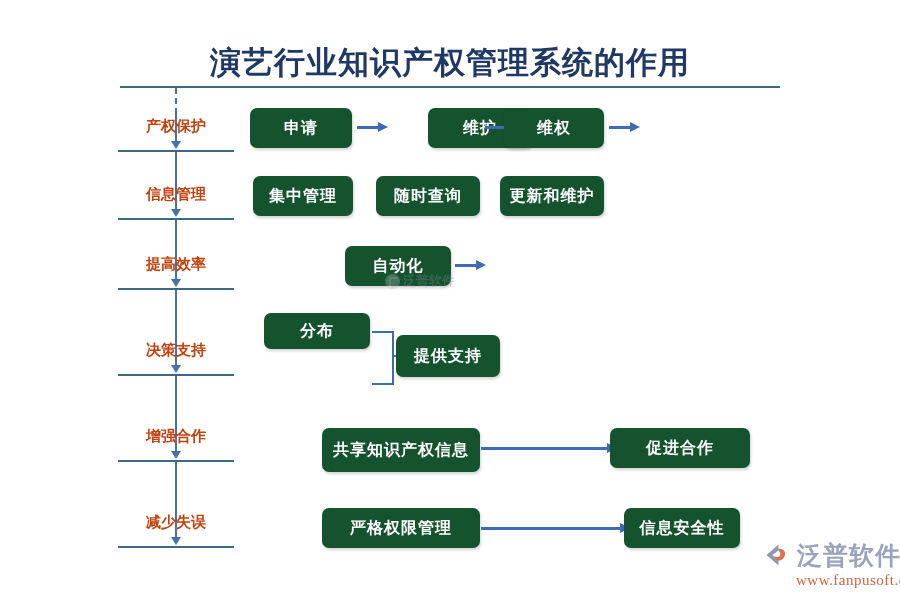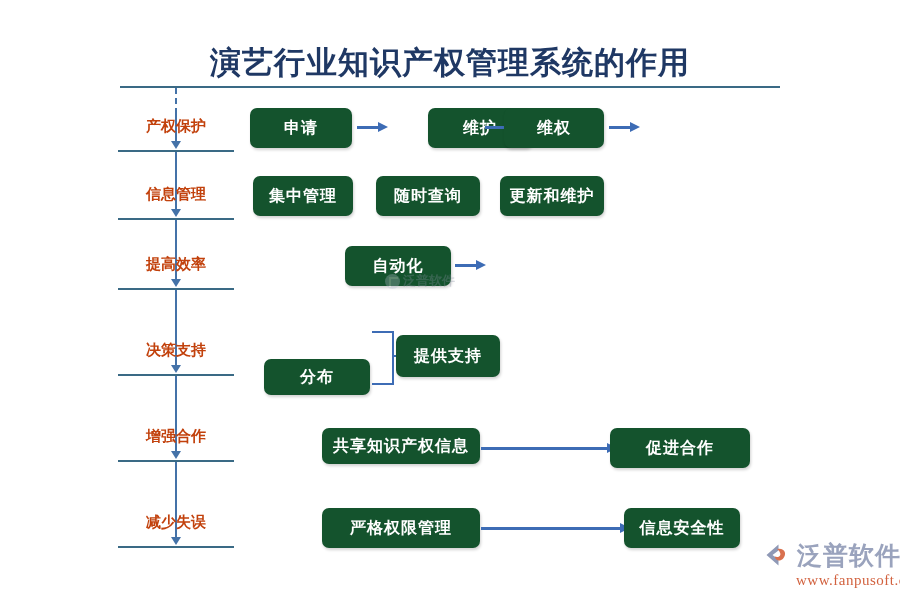--- a/index.html
+++ b/index.html
@@ -258,26 +258,26 @@
   <div class="node" style="left:504px;top:108px;width:100px;height:40px;">维权</div>
   <div class="h-arrow" style="left:609px;top:126px;width:22px;"></div>
 
   <div class="node" style="left:253px;top:176px;width:100px;height:40px;">集中管理</div>
   <div class="node" style="left:376px;top:176px;width:104px;height:40px;">随时查询</div>
   <div class="node" style="left:500px;top:176px;width:104px;height:40px;">更新和维护</div>
 
   <div class="node" style="left:345px;top:246px;width:106px;height:40px;">自动化</div>
   <div class="h-arrow" style="left:455px;top:264px;width:22px;"></div>
 
-  <div class="node" style="left:264px;top:313px;width:106px;height:36px;margin-top:46px;">分布</div>
+  <div class="node" style="left:264px;top:313px;width:106px;height:36px;">分布</div>
   <div class="bracket" style="left:372px;top:331px;width:20px;height:50px;"></div>
   <div class="bracket-stem" style="left:392px;top:355px;width:8px;"></div>
   <div class="node" style="left:396px;top:335px;width:104px;height:42px;">提供支持</div>
 
-  <div class="node" style="left:322px;top:428px;width:158px;height:36px;">共享知识产权信息</div>
+  <div class="node" style="left:322px;top:428px;width:158px;height:44px;">共享知识产权信息</div>
   <div class="h-arrow" style="left:481px;top:447px;width:127px;"></div>
   <div class="node" style="left:610px;top:428px;width:140px;height:40px;">促进合作</div>
 
   <div class="node" style="left:322px;top:508px;width:158px;height:40px;">严格权限管理</div>
   <div class="h-arrow" style="left:481px;top:527px;width:140px;"></div>
   <div class="node" style="left:624px;top:508px;width:116px;height:40px;">信息安全性</div>
 
   <div class="watermark-center">
     <span class="wm-mark"></span>
     <span class="wm-text">泛普软件</span>

